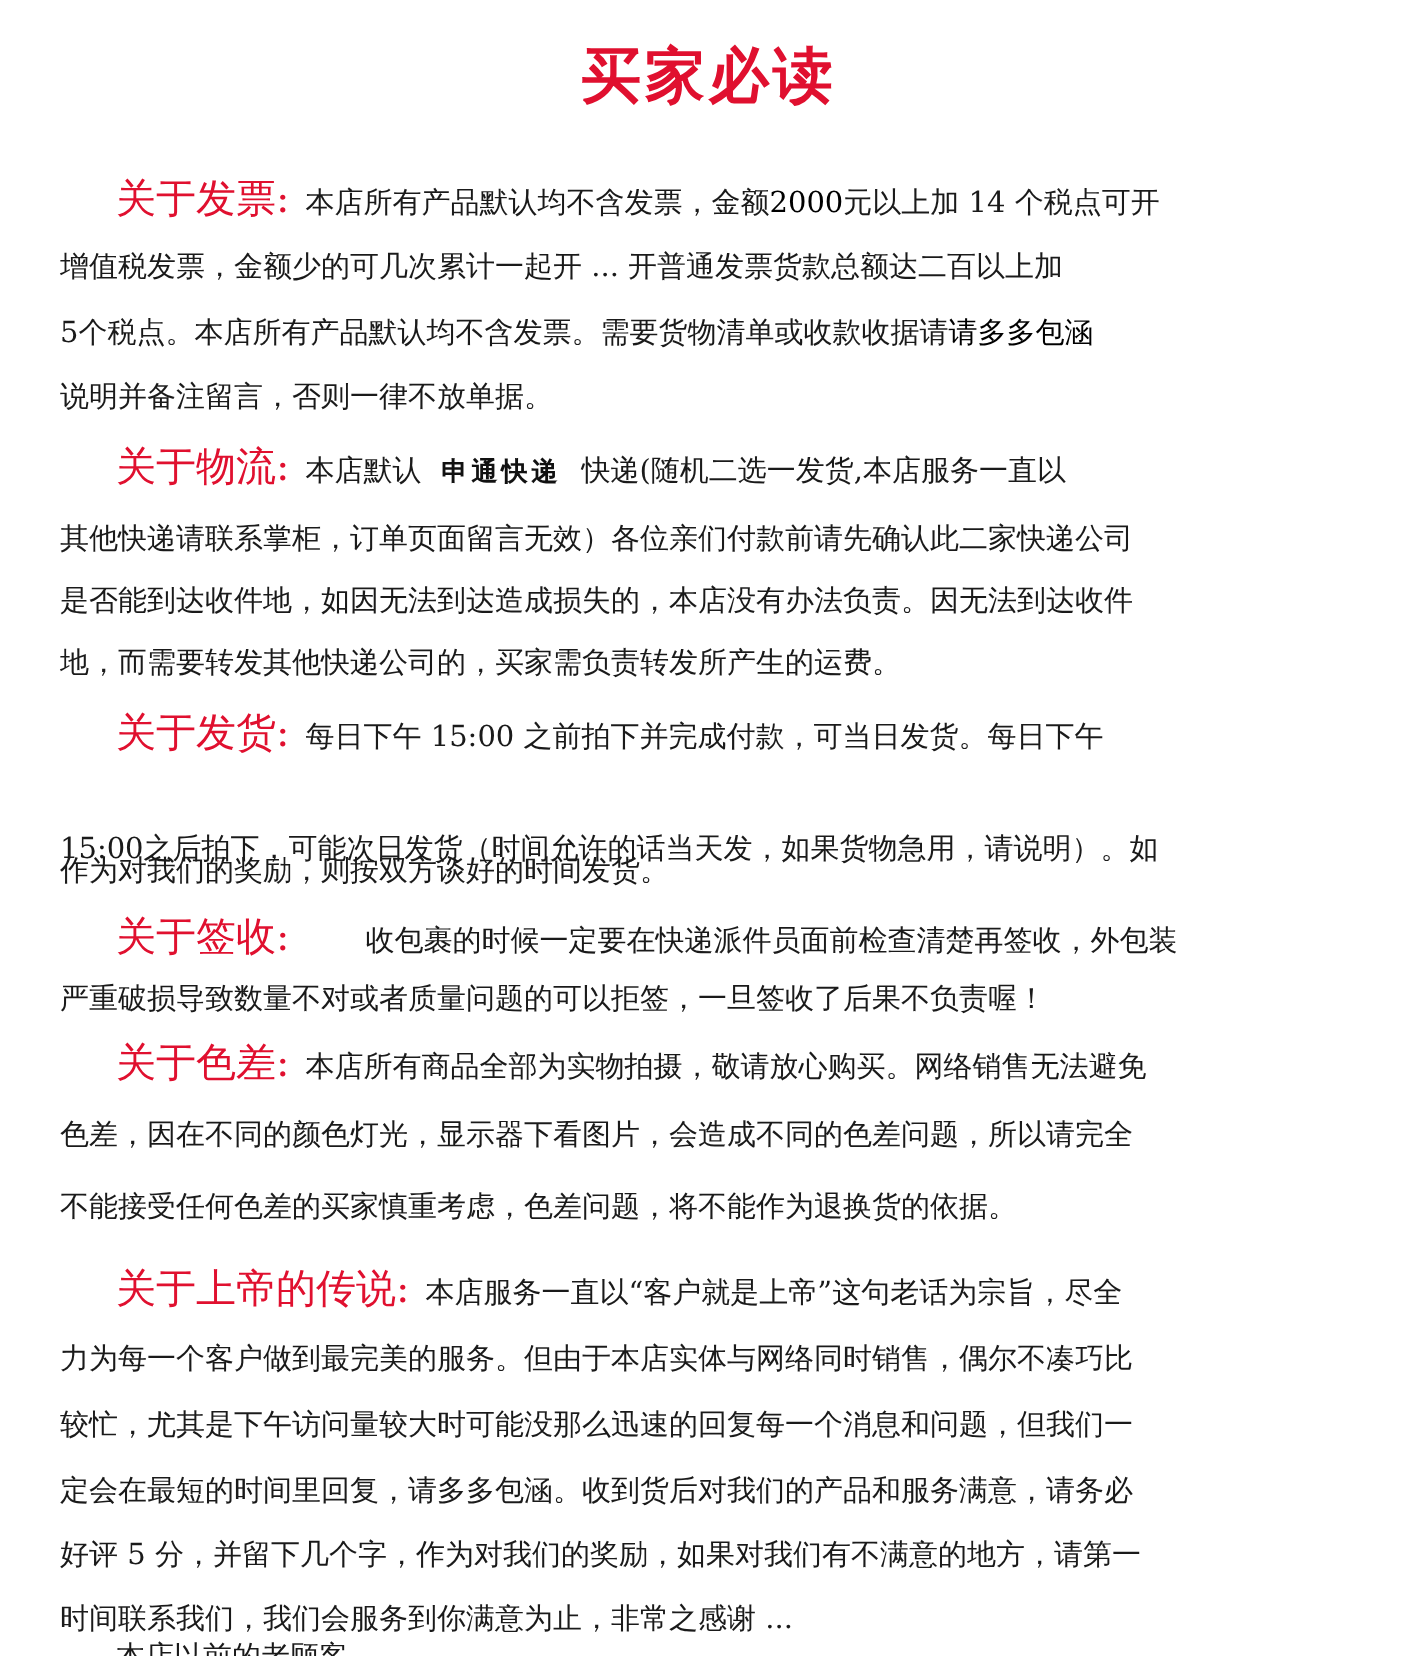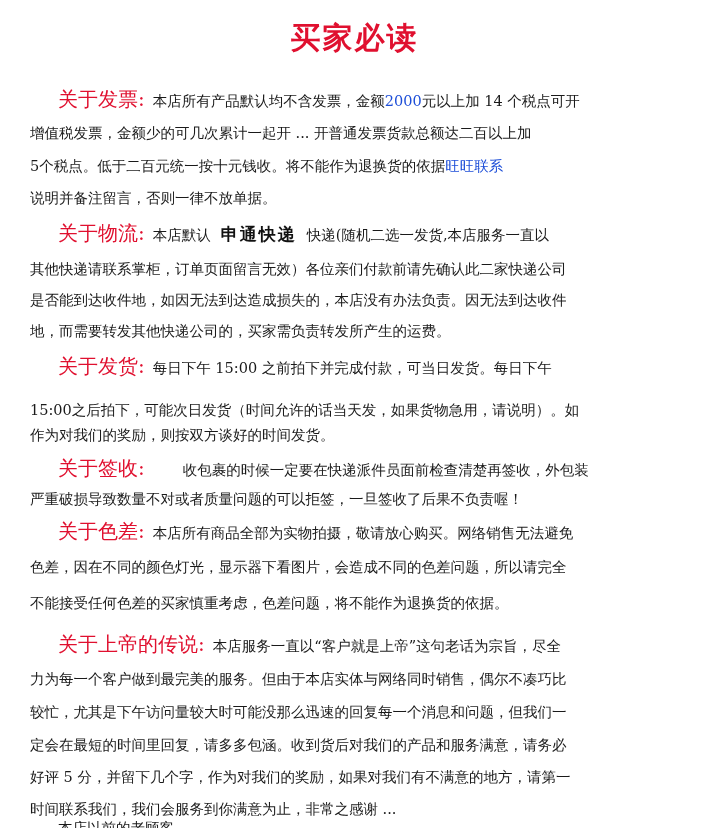--- a/index.html
+++ b/index.html
@@ -3,50 +3,50 @@
 <meta charset="utf-8">
 <style>
   html, body { margin:0; padding:0; background:#ffffff; }
   body { width:709px; height:828px; overflow:hidden; position:relative;
          font-family: "DejaVu Serif", "Liberation Serif", serif; color:#1a1a1a; }
   .title { position:absolute; left:0; top:18px; width:709px; text-align:center;
            font-size:30px; font-weight:bold; color:#e0102f; letter-spacing:2px; }
   .line { position:absolute; left:30px; white-space:nowrap; font-size:14.5px; color:#1a1a1a; }
   .line.ind { left:58px; }
   .heading { color:#e0102f; font-size:20px; margin-right:8px; }
-  .red { color:#1d4ed8; }
-  .bold-sans { font-family:Liberation Mono, monospace; font-weight:bold; font-size:17px; color:#111; margin:0 10px; letter-spacing:2px; }
+  .red { color:#000000; }
+  .bold-sans { font-family:Liberation Mono, monospace; font-weight:bold; font-size:13px; color:#111; margin:0 10px; letter-spacing:2px; }
   .cut { position:absolute; left:0; top:815px; width:709px; height:13px; overflow:hidden; }
   .cut .line { top:4px; left:58px; }
 </style>
 </head>
 <body>
 
 <div class="title">买家必读</div>
 
 <div class="line ind" style="top:86px">
   <span class="heading">关于发票:</span><span>本店所有产品默认均不含发票，金额</span><span class="red">2000</span><span>元以上加 14 个税点可开</span>
 </div>
 <div class="line" style="top:124px">增值税发票，金额少的可几次累计一起开 ... 开普通发票货款总额达二百以上加</div>
 <div class="line" style="top:157px">
-  <span>5个税点。低于二百元统一按十元钱收。将不能作为退换货的依据</span><span class="red">旺旺联系</span>
+  <span>5个税点。本店所有产品默认均不含发票。需要货物清单或收款收据请</span><span class="red">请多多包涵</span>
 </div>
 <div class="line" style="top:189px">说明并备注留言，否则一律不放单据。</div>
 
 <div class="line ind" style="top:220px">
   <span class="heading">关于物流:</span><span>本店默认</span><span class="bold-sans">申通快递</span><span>快递(随机二选一发货,本店服务一直以</span>
 </div>
 <div class="line" style="top:260px">其他快递请联系掌柜，订单页面留言无效）各位亲们付款前请先确认此二家快递公司</div>
 <div class="line" style="top:291px">是否能到达收件地，如因无法到达造成损失的，本店没有办法负责。因无法到达收件</div>
 <div class="line" style="top:322px">地，而需要转发其他快递公司的，买家需负责转发所产生的运费。</div>
 
 <div class="line ind" style="top:353px">
   <span class="heading">关于发货:</span><span>每日下午 15:00 之前拍下并完成付款，可当日发货。每日下午</span>
 </div>
-<div class="line" style="top:401px">15:00之后拍下，可能次日发货（时间允许的话当天发，如果货物急用，请说明）。如</div>
+<div class="line" style="top:415px">15:00之后拍下，可能次日发货（时间允许的话当天发，如果货物急用，请说明）。如</div>
 <div class="line" style="top:426px">作为对我们的奖励，则按双方谈好的时间发货。</div>
 
 <div class="line ind" style="top:455px">
   <span class="heading">关于签收:</span><span style="margin-left:30px">收包裹的时候一定要在快递派件员面前检查清楚再签收，外包装</span>
 </div>
 <div class="line" style="top:490px">严重破损导致数量不对或者质量问题的可以拒签，一旦签收了后果不负责喔！</div>
 
 <div class="line ind" style="top:518px">
   <span class="heading">关于色差:</span><span>本店所有商品全部为实物拍摄，敬请放心购买。网络销售无法避免</span>
 </div>

